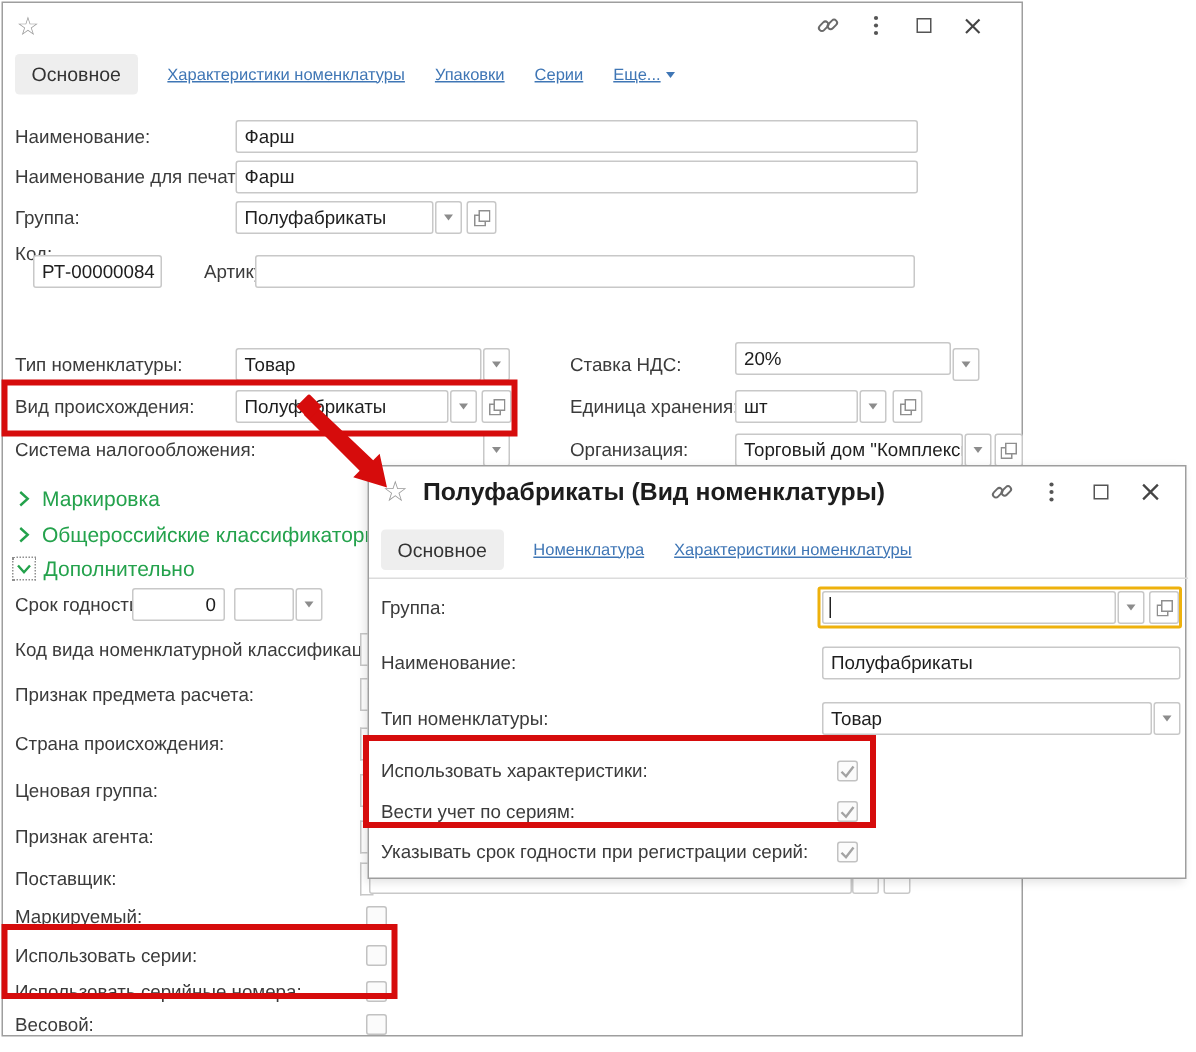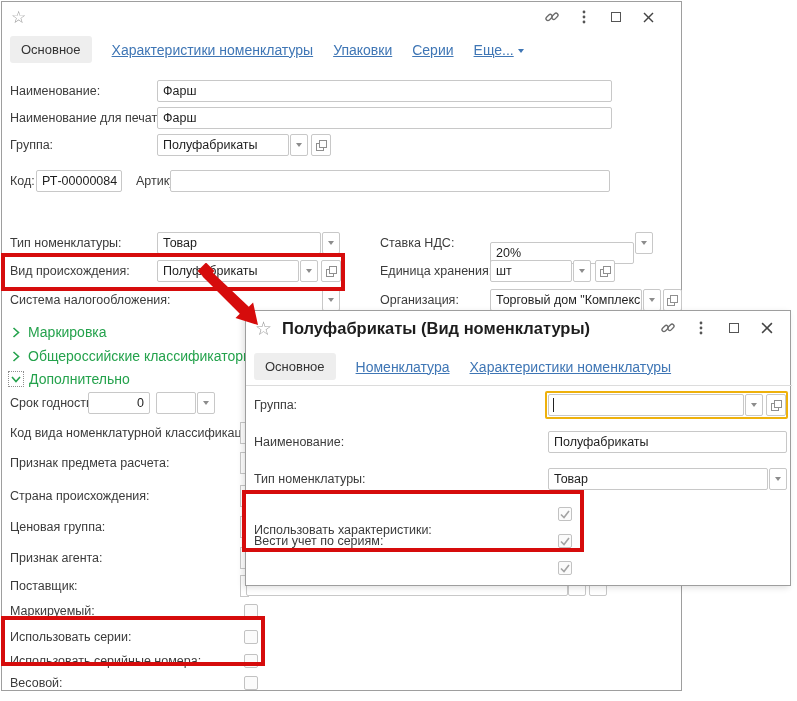--- a/index.html
+++ b/index.html
@@ -12,21 +12,21 @@
   .abs{position:absolute}
   .win{position:absolute;background:#fff;border:1px solid var(--winborder)}
   .titlebar{position:absolute;left:0;top:0;right:0;height:30px;display:flex;align-items:center}
   .star{font-size:17px;color:#9a9a9a;margin-left:9px}
   .wtitle{font-weight:bold;color:#1d1d1d;margin-left:10px;white-space:nowrap}
   .winicons{position:absolute;top:0;height:30px;display:flex;align-items:center;gap:14px}
   .icbtn{width:18px;height:18px;display:flex;align-items:center;justify-content:center;cursor:pointer}
   .maxbox{width:10px;height:10px;border:1.5px solid #555}
   .tabrow{position:absolute;display:flex;align-items:center;gap:20px}
   .tab-active{background:#eeeeee;border-radius:3px;padding:6px 11px;font-size:13px;color:#333;white-space:nowrap}
-  .tablink{font-size:14px;color:var(--blue);text-decoration:underline;white-space:nowrap;cursor:pointer}
+  .tablink{font-size:11px;color:var(--blue);text-decoration:underline;white-space:nowrap;cursor:pointer}
   .lbl{position:absolute;font-size:12.5px;color:var(--txt);line-height:22px;white-space:nowrap}
   .inp{position:absolute;height:22px;border:1px solid var(--border);border-radius:2px;background:#fff;
        font-size:12.5px;color:#1e1e1e;line-height:20px;padding:0 5px;white-space:nowrap;overflow:hidden}
   .num{text-align:right}
   .ddbtn{position:absolute;width:18px;height:22px;border:1px solid var(--border);border-radius:2px;background:#fff;
         display:flex;align-items:center;justify-content:center;cursor:pointer}
   .tri{width:0;height:0;border-left:3.5px solid transparent;border-right:3.5px solid transparent;border-top:4px solid #8c8c8c}
   .tri-blue{border-top-color:var(--blue);display:inline-block;margin-left:4px;vertical-align:middle}
   .openbtn{position:absolute;width:20px;height:22px;border:1px solid var(--border);border-radius:2px;background:#fff;
         display:flex;align-items:center;justify-content:center;cursor:pointer}
@@ -99,34 +99,34 @@
     <div class="ddbtn" style="left:288px;top:132px">
         <span class="tri"></span>
       </div>
     <div class="openbtn" style="left:309px;top:132px">
       <svg width="11" height="11" viewBox="0 0 11 11">
           <rect x="0.5" y="3.5" width="7" height="7" fill="#fff" stroke="#8f8f8f"></rect>
           <rect x="3.5" y="0.5" width="7" height="7" fill="#fff" stroke="#8f8f8f"></rect>
         </svg>
     </div>
 
-    <span class="lbl" style="left:8px;top:168px">Код:</span>
-    <div class="inp" style="left:34px;top:168px;width:86px">РТ-00000084</div>
+    <span class="lbl" style="left:8px;top:156px">Код:</span>
+    <div class="inp" style="left:20px;top:168px;width:86px">РТ-00000084</div>
     <span class="lbl" style="left:134px;top:168px">Артикул :</span>
     <div class="inp" style="left:168px;top:168px;width:440px"></div>
 
 
     <span class="lbl" style="left:8px;top:230px">Тип номенклатуры:</span>
     <div class="inp" style="left:155px;top:230px;width:164px">Товар</div>
     <div class="ddbtn" style="left:320px;top:230px">
         <span class="tri"></span>
       </div>
 
     <span class="lbl" style="left:378px;top:230px">Ставка НДС:</span>
-    <div class="inp" style="left:488px;top:240px;width:144px">20%</div>
+    <div class="inp" style="left:488px;top:226px;width:144px">20%</div>
     <div class="ddbtn" style="left:633px;top:230px">
         <span class="tri"></span>
       </div>
 
     <span class="lbl" style="left:8px;top:258px">Вид происхождения:</span>
     <div class="inp" style="left:155px;top:258px;width:142px">Полуфабрикаты</div>
     <div class="ddbtn" style="left:298px;top:258px">
         <span class="tri"></span>
       </div>
     <div class="openbtn" style="left:319px;top:258px">
@@ -289,34 +289,35 @@
 
     <span class="lbl" style="left:8px;top:120px">Наименование:</span>
     <div class="inp" style="left:302px;top:120px;width:239px">Полуфабрикаты</div>
 
     <span class="lbl" style="left:8px;top:157px">Тип номенклатуры:</span>
     <div class="inp" style="left:302px;top:157px;width:220px">Товар</div>
     <div class="ddbtn" style="left:523px;top:157px">
         <span class="tri"></span>
       </div>
 
-    <span class="lbl" style="left:8px;top:208px">Использовать характеристики:</span>
+    <span class="lbl" style="left:8px;top:192px">Использовать характеристики:</span>
     <span class="cb" style="left:312px;top:196px">
       <svg width="10" height="9" viewBox="0 0 10 9">
           <polyline points="1,4.5 4,7.5 9,1" fill="none" stroke="#a3a3a3" stroke-width="1.6"></polyline>
         </svg>
     </span>
 
     <span class="lbl" style="left:8px;top:219px">Вести учет по сериям:</span>
     <span class="cb" style="left:312px;top:223px">
       <svg width="10" height="9" viewBox="0 0 10 9">
           <polyline points="1,4.5 4,7.5 9,1" fill="none" stroke="#a3a3a3" stroke-width="1.6"></polyline>
         </svg>
     </span>
 
+    <span class="lbl" style="left:8px;top:246px">Указывать срок годности при регистрации серий:</span>
     <span class="cb" style="left:312px;top:250px">
       <svg width="10" height="9" viewBox="0 0 10 9">
           <polyline points="1,4.5 4,7.5 9,1" fill="none" stroke="#a3a3a3" stroke-width="1.6"></polyline>
         </svg>
     </span>
   </div>
 
   <div class="redbox" style="left:1px;top:253px;width:344px;height:38px;z-index:40"></div>
   <div class="redbox" style="left:1px;top:616px;width:264px;height:50px;z-index:40"></div>
   <div class="redbox" style="left:242px;top:490px;width:342px;height:62px;z-index:60"></div>

